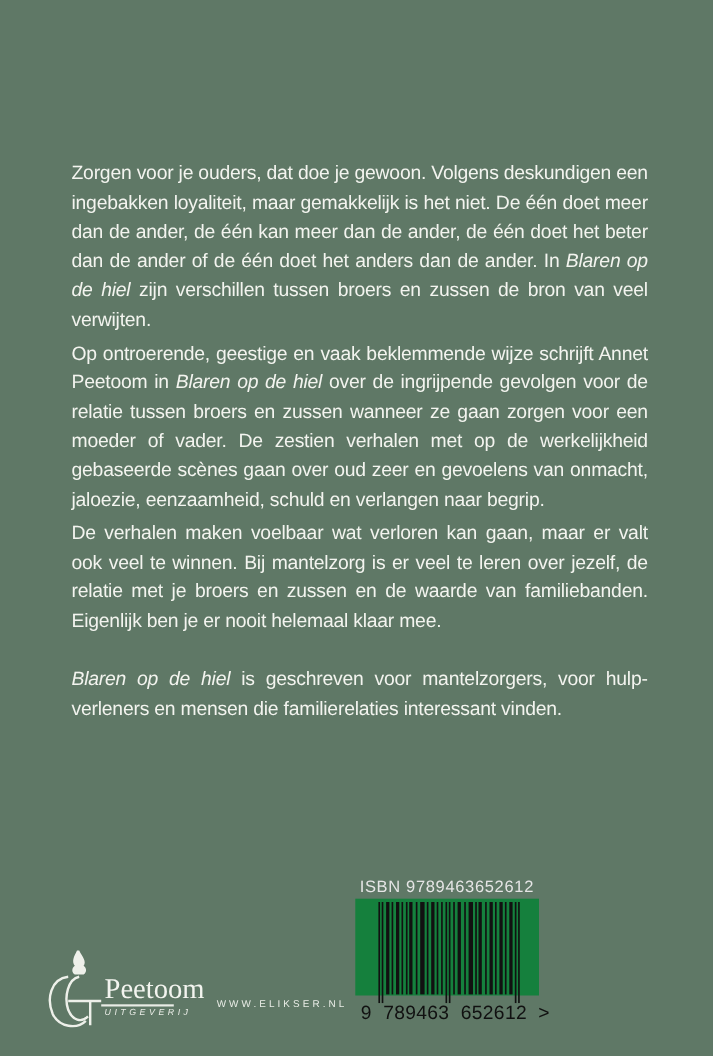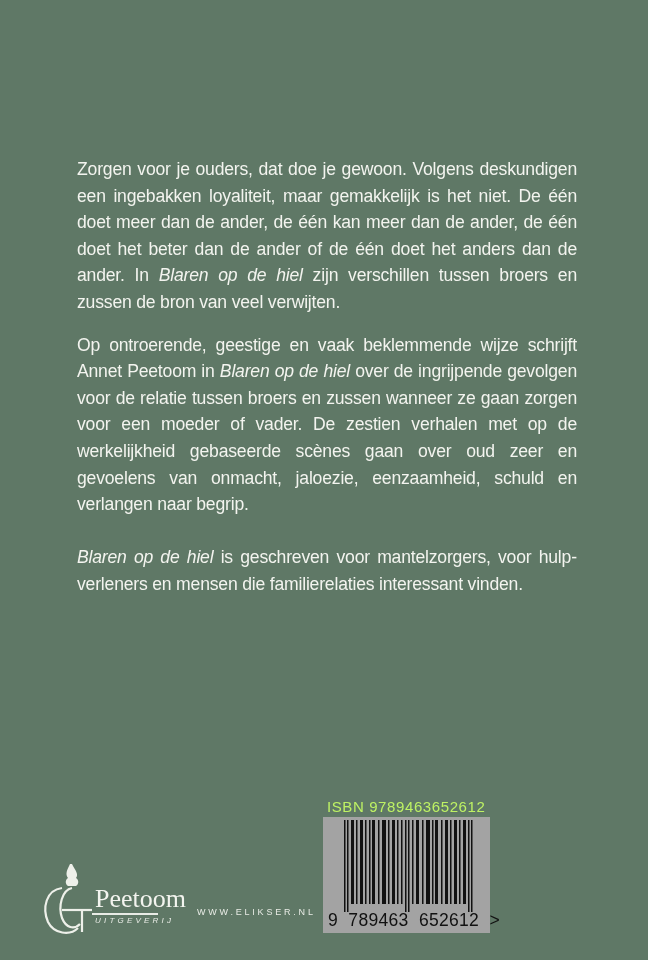--- a/index.html
+++ b/index.html
@@ -9,30 +9,30 @@
     position:relative;
     font-family:"Liberation Sans", "DejaVu Sans", sans-serif;
     color:#f3f4ef;
   }
   .blurb {
     position:absolute; left:61px; top:140px; width:532px;
     font-size:17.6px; line-height:26.6px;
     text-align:justify; hyphens:manual;
     letter-spacing:-0.2px;
   }
-  .blurb p { margin:16px; }
+  .blurb p { margin:4px; }
   .blurb p.gap { margin-top:26.6px; }
   .blurb em { font-style:italic; }
   .isbn-label {
     position:absolute; left:327px; top:798px;
-    font-size:15px; letter-spacing:0.6px; color:#bef264;
+    font-size:15px; letter-spacing:0.6px; color:#e5e5e5;
   }
   .barcode-box {
-    position:absolute; left:323px; top:817px; width:167px; height:116px;
-    background:#a3a3a3;
+    position:absolute; left:323px; top:817px; width:167px; height:88px;
+    background:#15803d;
   }
   .bars { position:absolute; left:19px; top:3px; width:136px; height:92px; }
   .barcode-digits {
     position:absolute; left:5px; top:93px; width:160px;
     font-size:17.5px; color:#111; letter-spacing:0.3px; white-space:pre;
   }
   .logo { position:absolute; left:32px; top:858px; width:120px; height:80px; }
   .logo-name {
     position:absolute; left:95px; top:884px;
     font-family:"Liberation Serif", "DejaVu Serif", serif;
@@ -47,20 +47,21 @@
     position:absolute; left:197px; top:907px;
     font-size:9px; letter-spacing:2.8px; color:#e9ece6;text-align:center;
   }
 </style>
 </head>
 <body>
 
 <div class="blurb">
   <p><span>Zorgen voor je ouders, dat doe je gewoon. Volgens deskundi­gen een ingebakken loyaliteit, maar gemakkelijk is het niet. De één doet meer dan de ander, de één kan meer dan de an­der, de één doet het beter dan de ander of de één doet het anders dan de ander. In </span><em>Blaren op de hiel</em><span> zijn verschillen tus­sen broers en zussen de bron van veel verwijten.</span></p>
   <p><span>Op ontroerende, geestige en vaak beklemmende wijze schrijft Annet Peetoom in </span><em>Blaren op de hiel</em><span> over de ingrijpende gevolgen voor de relatie tussen broers en zussen wanneer ze gaan zorgen voor een moeder of vader. De zestien verhalen met op de werkelijkheid gebaseerde scènes gaan over oud zeer en gevoelens van onmacht, jaloezie, eenzaamheid, schuld en verlangen naar begrip.</span></p>
+  <p>De verhalen maken voelbaar wat verloren kan gaan, maar er valt ook veel te winnen. Bij mantelzorg is er veel te leren over jezelf, de relatie met je broers en zussen en de waarde van familiebanden. Eigenlijk ben je er nooit helemaal klaar mee.</p>
   <p class="gap"><em>Blaren op de hiel</em><span> is geschreven voor mantelzorgers, voor hulp­verleners en mensen die familierelaties interessant vinden.</span></p>
 </div>
 
 <div class="isbn-label">ISBN 9789463652612</div>
 
 <div class="barcode-box">
   <svg class="bars" viewBox="0 0 136 92" preserveAspectRatio="none">
     <g fill="#111">
       <rect x="2" y="0" width="1.5" height="92"></rect>
         <rect x="5" y="0" width="1.5" height="92"></rect>

